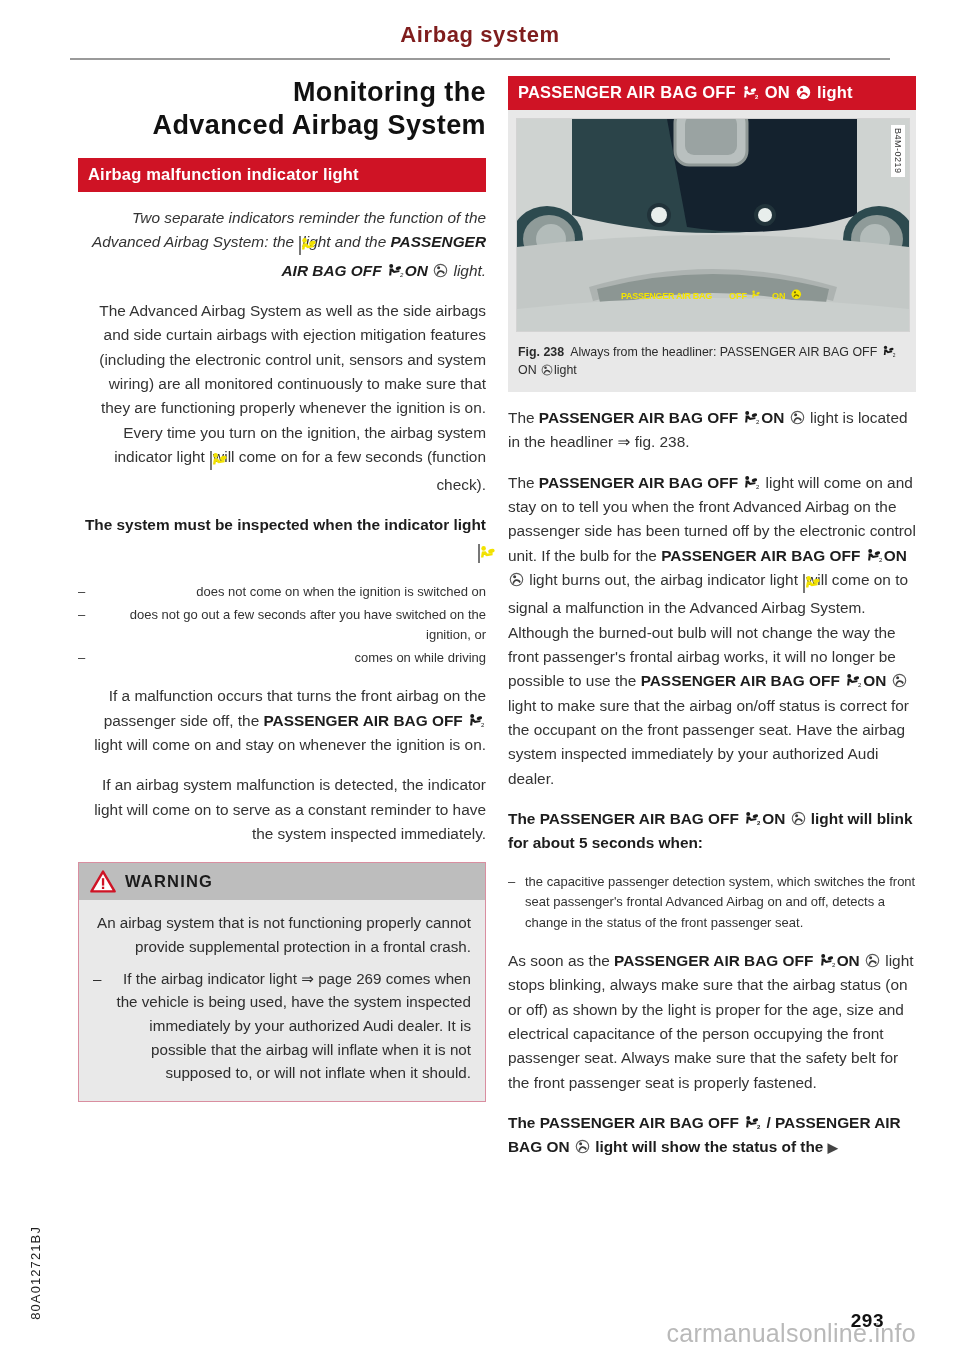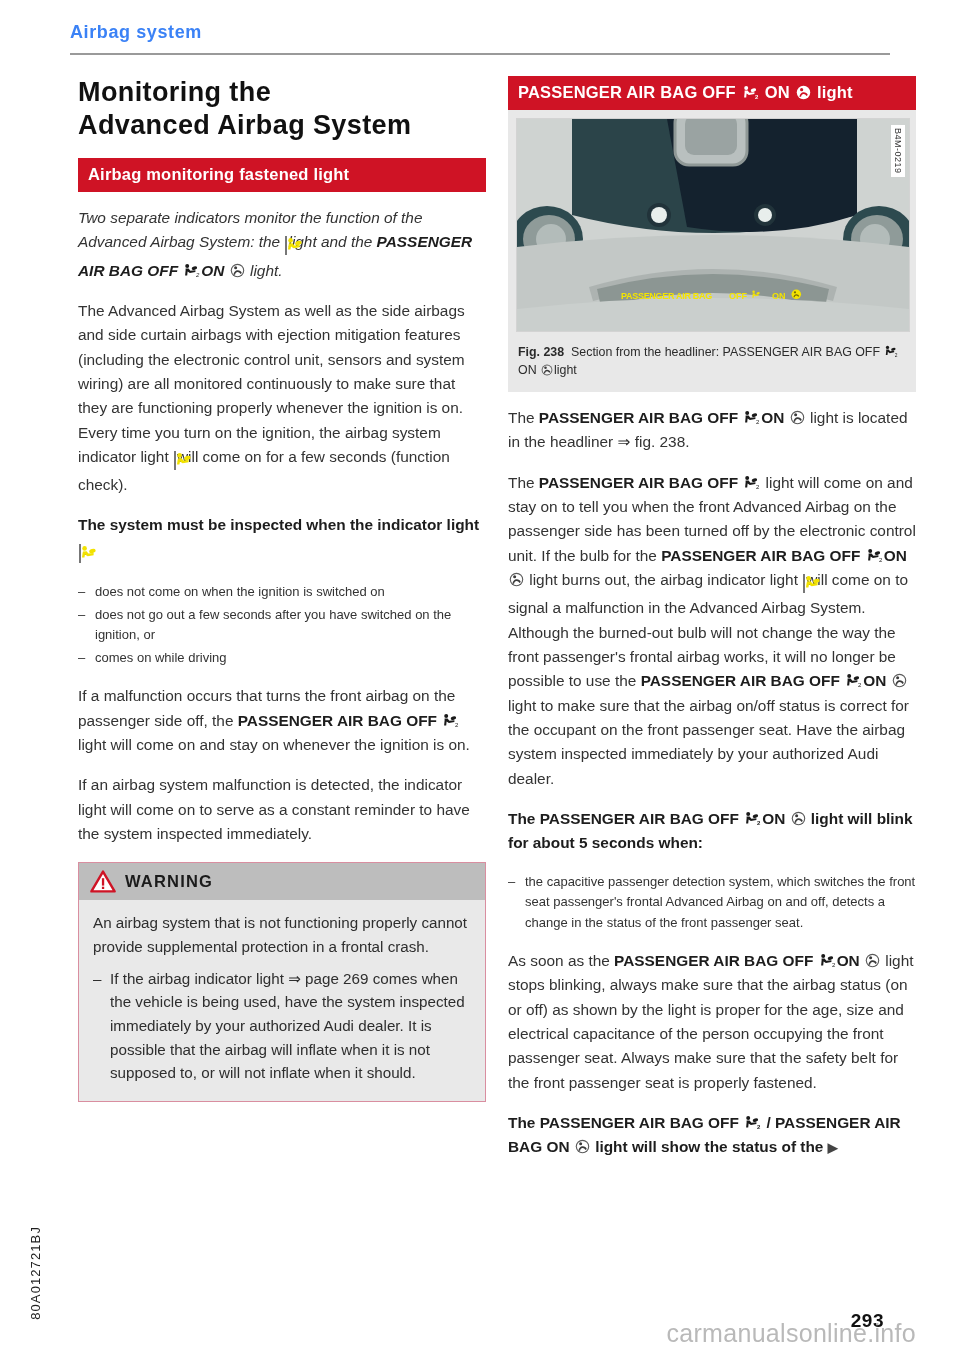--- a/index.html
+++ b/index.html
@@ -11,33 +11,33 @@
     position:relative;
     overflow:hidden;
   }
   .page{position:absolute;inset:0;}
 
   
   .header{
     position:absolute;left:70px;top:22px;width:820px;
   }
   .header-title{
-    text-align:left;
-    font-size:18px;
+    text-align:center;
+    font-size:22px;
     font-weight:bold;
     letter-spacing:.6px;
-    color:#3b82f6;
+    color:#7f1d1d;
   }
   .header-rule{
     margin-top:10px;
     height:2px;background:#9a9a9a;width:100%;
   }
 
   
-  .col-left{position:absolute;left:78px;top:76px;width:408px;}
+  .col-left{position:absolute;left:78px;top:76px;width:408px;text-align:right;}
   .col-right{position:absolute;left:508px;top:76px;width:408px;}
 
   h1.chapter{
     font-size:27px;
     line-height:1.22;
     font-weight:bold;
     letter-spacing:.4px;
     margin:0 0 16px 0;
     color:#111;
   }
@@ -166,24 +166,24 @@
   </div>
 
   <div class="col-left">
 
     <h1 class="chapter">
       <span>Monitoring the</span><br>
       <span>Advanced Airbag System</span>
     </h1>
 
     <div class="redbar">
-      <span>Airbag monitoring fastened light</span>
+      <span>Airbag malfunction indicator light</span>
     </div>
 
-    <p class="intro" style="margin-top:14px;"><span>Two separate indicators monitor the function of the Advanced Airbag System: the </span><span class="icn-airbag-light"><svg width="17" height="15" viewBox="0 0 17 15">
+    <p class="intro" style="margin-top:14px;"><span>Two separate indicators reminder the function of the Advanced Airbag System: the </span><span class="icn-airbag-light"><svg width="17" height="15" viewBox="0 0 17 15">
             <circle cx="4.6" cy="3.4" r="2.3" fill="#f2e200"></circle>
             <path d="M3 6.4 L6.6 6.2 L8.4 8.6 L13.6 8.0 L13.6 10.2 L7.6 11.2 L5.0 9.4 L4.4 12.6 L2.0 12.6 L2.6 8.0 Z" fill="#f2e200"></path>
             <ellipse cx="12.4" cy="6.0" rx="3.3" ry="2.0" fill="#f2e200" transform="rotate(-18 12.4 6.0)"></ellipse>
           </svg></span><span> light and the </span><span class="b">PASSENGER AIR BAG OFF</span>&nbsp;<svg class="icn icn-paxoff" viewBox="0 0 17 16">
           <circle cx="4.2" cy="3.0" r="2.0" fill="#1a1a1a"></circle>
           <path d="M2.6 5.6 L5.6 5.4 L7.4 7.8 L12.4 7.2 L12.4 8.9 L6.9 10.0 L4.6 8.4 L4.2 12.4 L2.1 12.4 L2.6 7.4 Z" fill="#1a1a1a"></path>
           <ellipse cx="11.4" cy="5.2" rx="2.8" ry="1.7" fill="#1a1a1a" transform="rotate(-18 11.4 5.2)"></ellipse>
           <text x="13.0" y="14.4" font-size="6" fill="#1a1a1a" font-family="Liberation Sans, sans-serif">2</text>
         </svg><span class="b">ON</span>&nbsp;<svg class="icn icn-paxon" viewBox="0 0 16 16">
           <circle cx="8" cy="8" r="7.2" fill="#5a5a5a"></circle>
@@ -292,21 +292,21 @@
             </g>
             <g transform="translate(274,170) scale(0.66)">
               <circle cx="8" cy="8" r="7.2" fill="#f4e400"></circle>
               <circle cx="6.0" cy="5.0" r="1.7" fill="#7a6d00"></circle>
               <path d="M3.6 12.6 C4.2 9.2 6.2 7.6 8.2 7.8 C10.4 8.0 11.8 9.0 12.6 10.6 L11.0 11.6 C10.3 10.5 9.4 9.8 8.2 9.7 C6.8 9.6 5.8 10.8 5.4 12.6 Z" fill="#7a6d00"></path>
             </g>
           </svg>
           <div class="code-tag">B4M-0219</div>
         </div>
       </div>
-      <div class="figcap"><span class="fignum">Fig. 238</span>&nbsp; <span>Section from the headliner: PASSENGER AIR BAG OFF</span>&nbsp;<svg class="icn icn-paxoff" style="width:14px;height:13px;vertical-align:-2px;" viewBox="0 0 17 16">
+      <div class="figcap"><span class="fignum">Fig. 238</span>&nbsp; <span>Always from the headliner: PASSENGER AIR BAG OFF</span>&nbsp;<svg class="icn icn-paxoff" style="width:14px;height:13px;vertical-align:-2px;" viewBox="0 0 17 16">
             <circle cx="4.2" cy="3.0" r="2.0" fill="#1a1a1a"></circle>
             <path d="M2.6 5.6 L5.6 5.4 L7.4 7.8 L12.4 7.2 L12.4 8.9 L6.9 10.0 L4.6 8.4 L4.2 12.4 L2.1 12.4 L2.6 7.4 Z" fill="#1a1a1a"></path>
             <ellipse cx="11.4" cy="5.2" rx="2.8" ry="1.7" fill="#1a1a1a" transform="rotate(-18 11.4 5.2)"></ellipse>
             <text x="13.0" y="14.4" font-size="6" fill="#1a1a1a" font-family="Liberation Sans, sans-serif">2</text>
           </svg><span>ON</span>&nbsp;<svg class="icn icn-paxon" style="width:12px;height:12px;vertical-align:-2px;" viewBox="0 0 16 16">
             <circle cx="8" cy="8" r="7.2" fill="#5a5a5a"></circle>
             <circle cx="8" cy="8" r="6.0" fill="#f0f0f0"></circle>
             <circle cx="6.0" cy="5.0" r="1.7" fill="#3a3a3a"></circle>
             <path d="M3.6 12.6 C4.2 9.2 6.2 7.6 8.2 7.8 C10.4 8.0 11.8 9.0 12.6 10.6 L11.0 11.6 C10.3 10.5 9.4 9.8 8.2 9.7 C6.8 9.6 5.8 10.8 5.4 12.6 Z" fill="#3a3a3a"></path>
           </svg><span>light</span></div>

